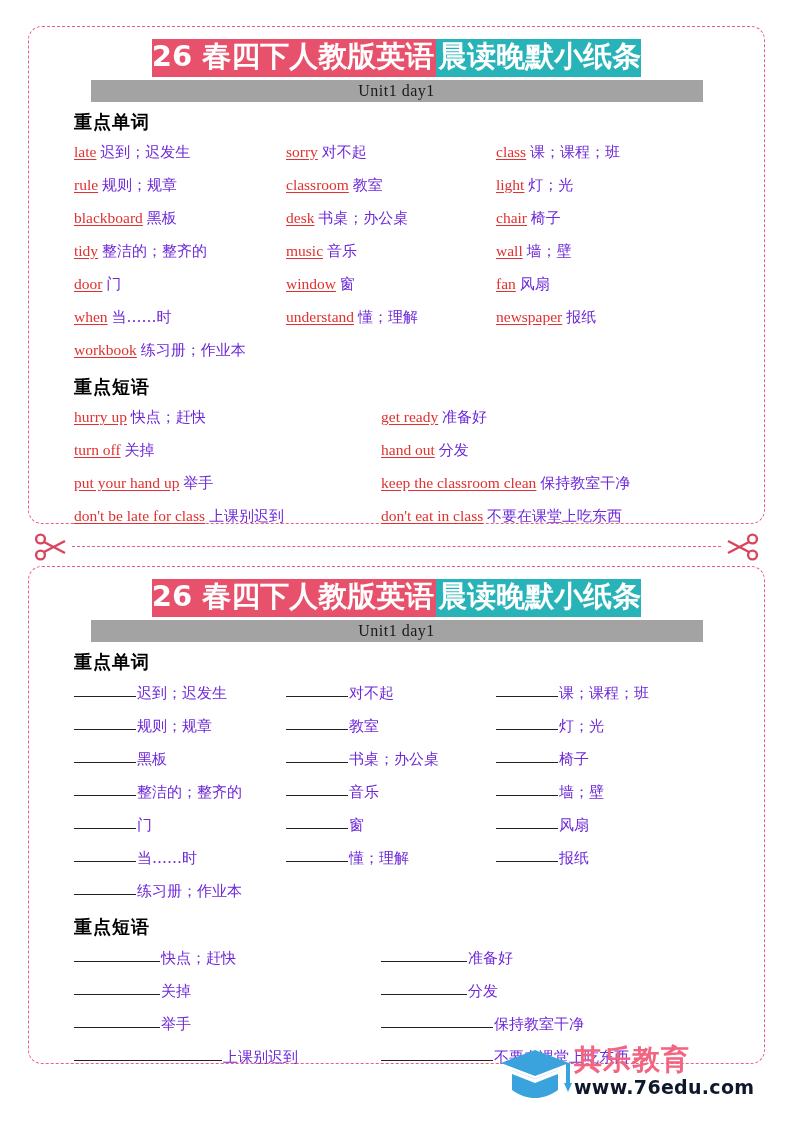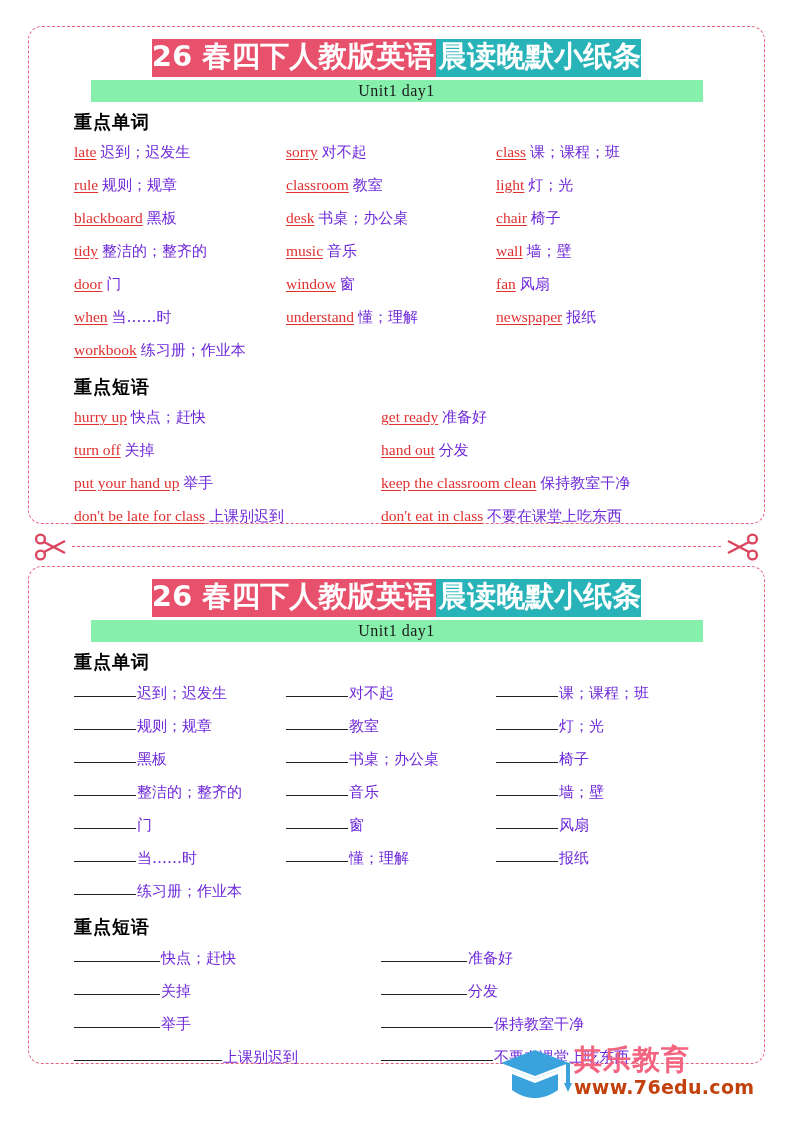--- a/index.html
+++ b/index.html
@@ -50,21 +50,21 @@
     vertical-align: top;
   }
   .title-seg.red  { background: #e8516b; padding-left: 0; }
   .title-seg.teal { background: #27b3b8; padding-right: 0; }
 
   
   .unit-bar {
     margin: 3px auto 0 auto;
     width: 612px;
     height: 22px;
-    background: #86efac;
+    background: #a3a3a3;
     text-align: center;
     font-family: "Liberation Serif", serif;
     font-size: 16px;
     color: #1a1a1a;
     line-height: 22px;
     letter-spacing: 0.5px;
   }
 
   
   .sec-head {
@@ -158,21 +158,21 @@
     font-family: "DejaVu Sans", "Liberation Sans", sans-serif;
     font-size: 28px;
     font-weight: 700;
     color: #f2647f;
     letter-spacing: 1px;
   }
   .wm-url {
     font-family: "DejaVu Sans", "Liberation Sans", sans-serif;
     font-size: 19px;
     font-weight: 700;
-    color: #c2410c;
+    color: #0f172a;
     letter-spacing: 0.3px;
     margin-top: 4px;
   }
 </style>
 </head>
 <body>
 
 <div class="page">
 
   <div class="card" id="card-answers">

